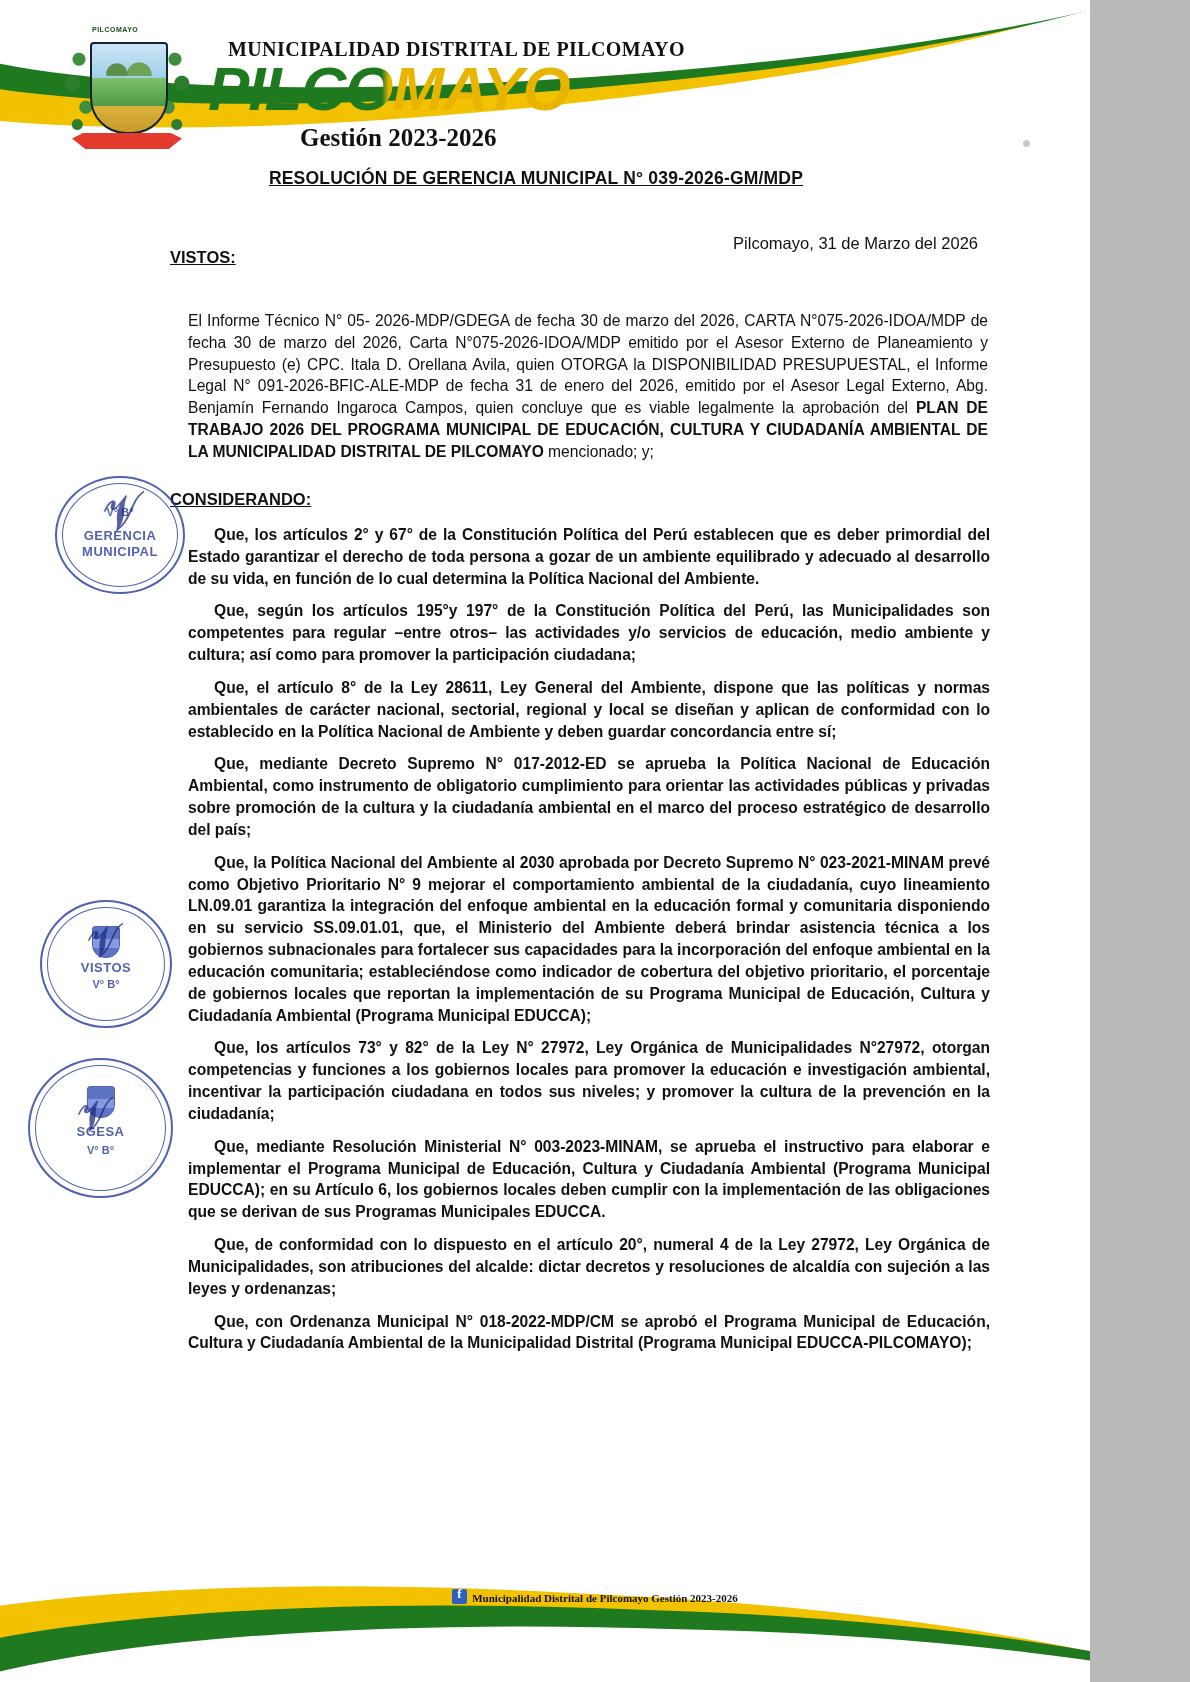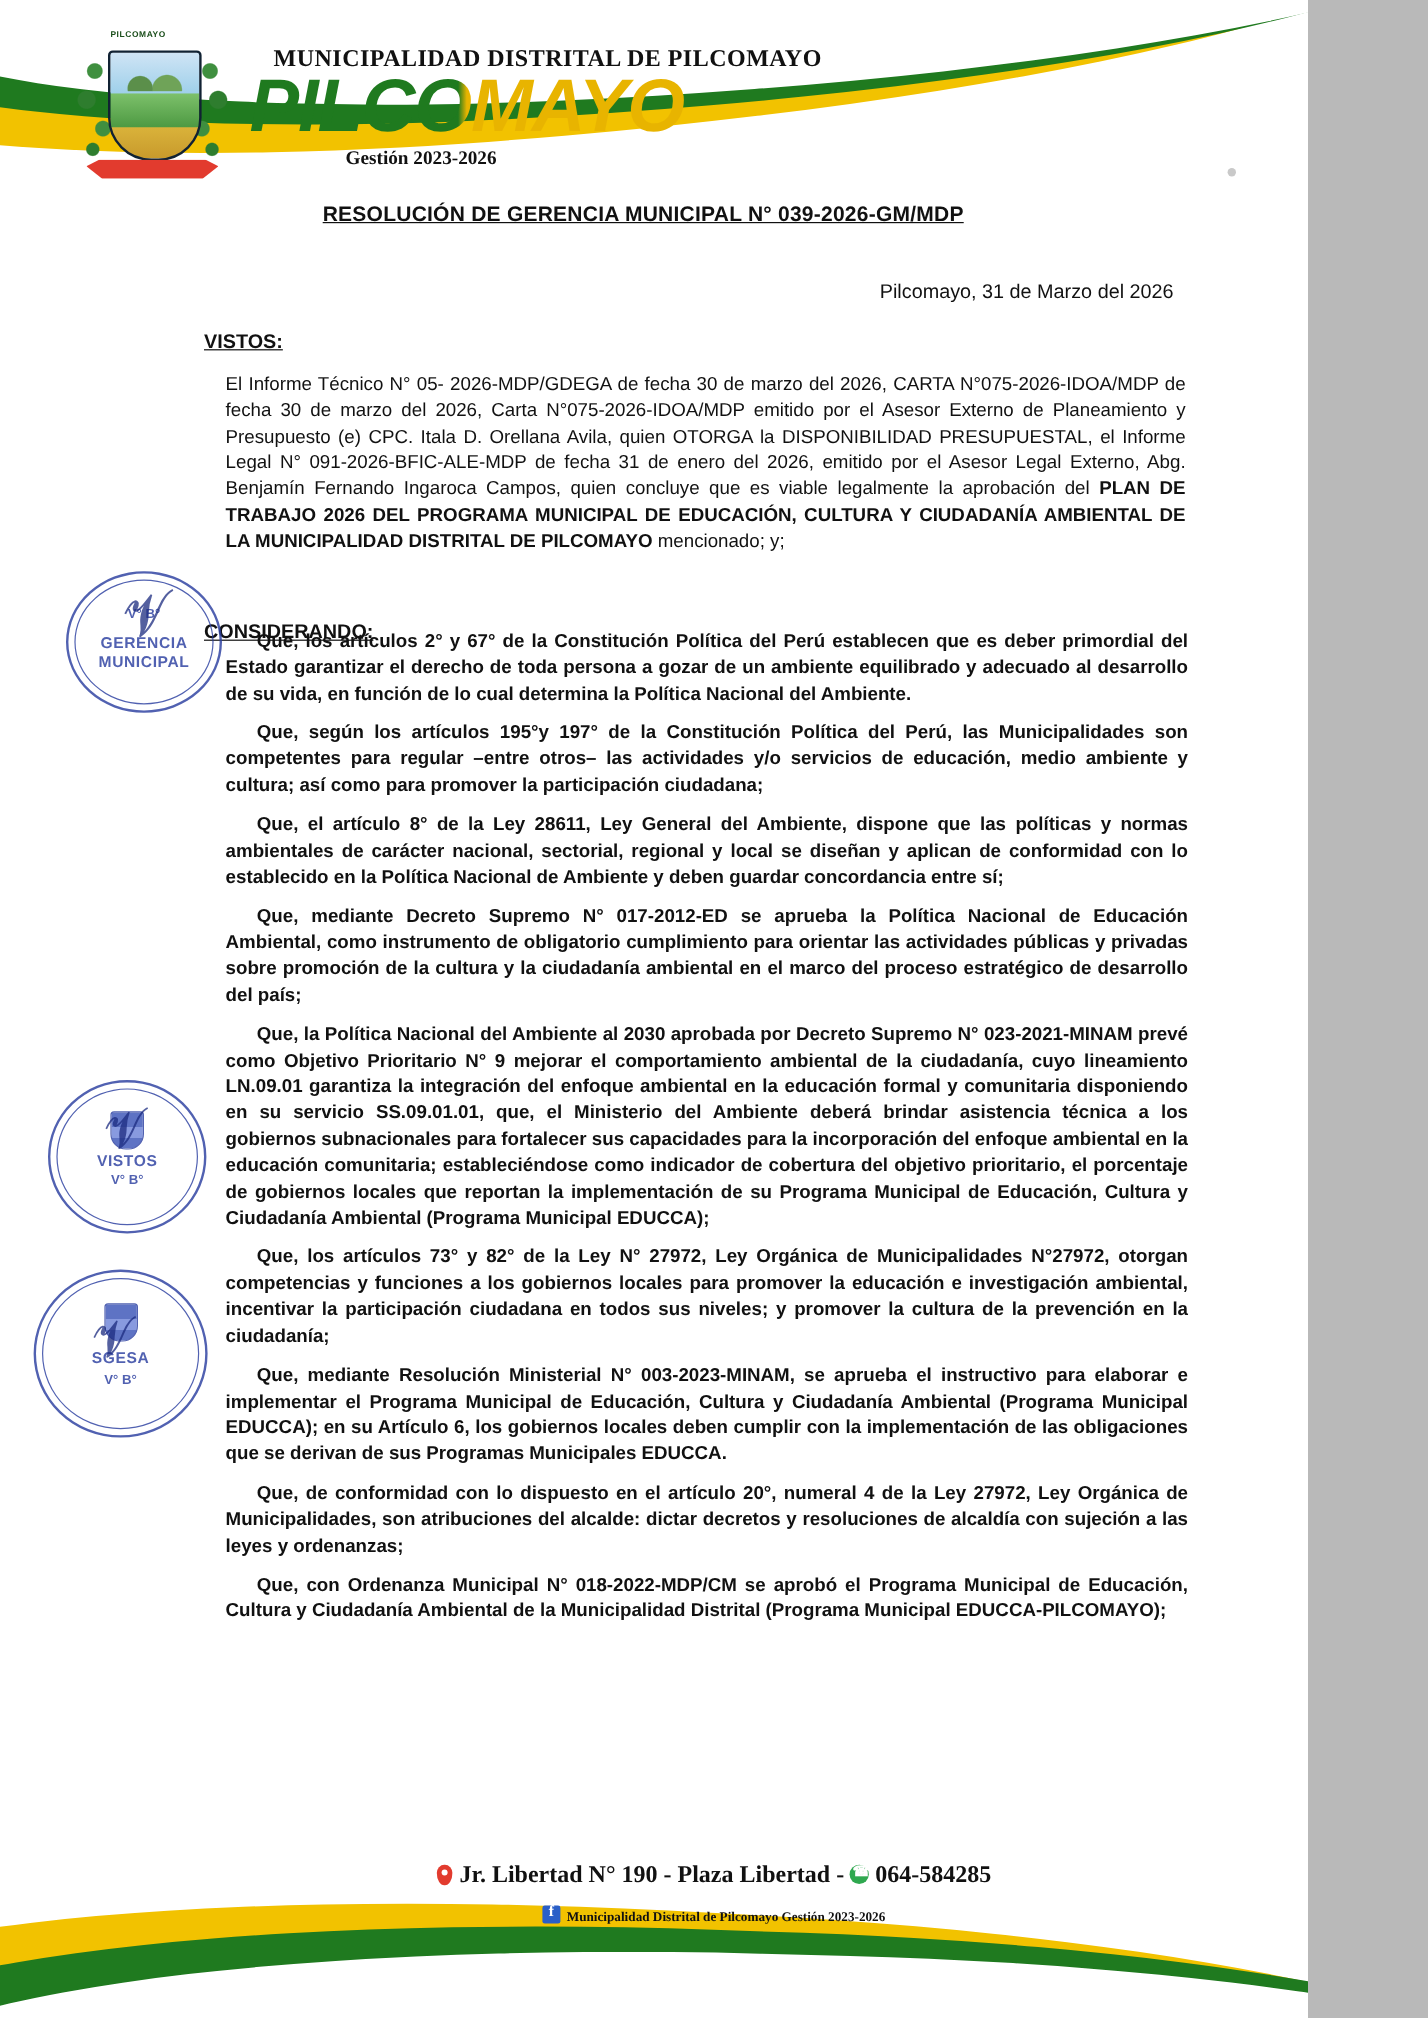--- a/index.html
+++ b/index.html
@@ -115,25 +115,25 @@
     letter-spacing: -1px;
     line-height: 1;
     background: linear-gradient(90deg,#1f7a1f 0%, #1f7a1f 48%, #e8b400 50%, #e8b400 100%);
     -webkit-background-clip: text;
     background-clip: text;
     color: transparent;
     text-shadow: none;
   }
   .hdr-gestion {
     position: absolute;
-    left: 288px;
+    left: 300px;
     top: 124px;
     font-family: "Liberation Serif", serif;
     font-weight: bold;
-    font-size: 16px;
+    font-size: 25px;
     color: #111;
   }
   .hdr-dot {
     position: absolute;
     right: 60px;
     top: 140px;
     width: 7px; height: 7px;
     border-radius: 50%;
     background: #c9c9c9;
   }
@@ -152,21 +152,20 @@
   .place-date {
     position: absolute;
     top: 234px;
     right: 112px;
     font-size: 16.5px;
   }
   .section-label {
     font-size: 16.5px;
     font-weight: bold;
     text-decoration: underline;
-    margin-top: 28px;
   }
   .vistos {
     position: absolute;
     top: 248px;
     left: 170px;
   }
   .considerando {
     position: absolute;
     top: 490px;
     left: 170px;
@@ -412,23 +411,19 @@
     <div class="lbl" style="top:66px">SGESA</div>
     <div class="sub" style="top:86px">V° B°</div>
   </div>
   <div class="sig-stroke" id="sig3">𝓥</div>
 
   <div class="footer">
     <div class="ft-sw ftsw1"></div>
     <div class="ft-sw ftsw2"></div>
     <div class="ft-sw ftsw3"></div>
 
-    <div class="ft-line1">
-      <span class="pin"></span><span>Jr. Libertad N° 190 - Plaza Libertad -</span>
-      <span class="phone-ic"></span><span>064-584285</span>
-    </div>
 
     <div class="ft-line2">
       <span class="fb-ic"></span><span>Municipalidad Distrital de Pilcomayo Gestión 2023-2026</span>
     </div>
   </div>
 
 </div>
 
 </body></html>

